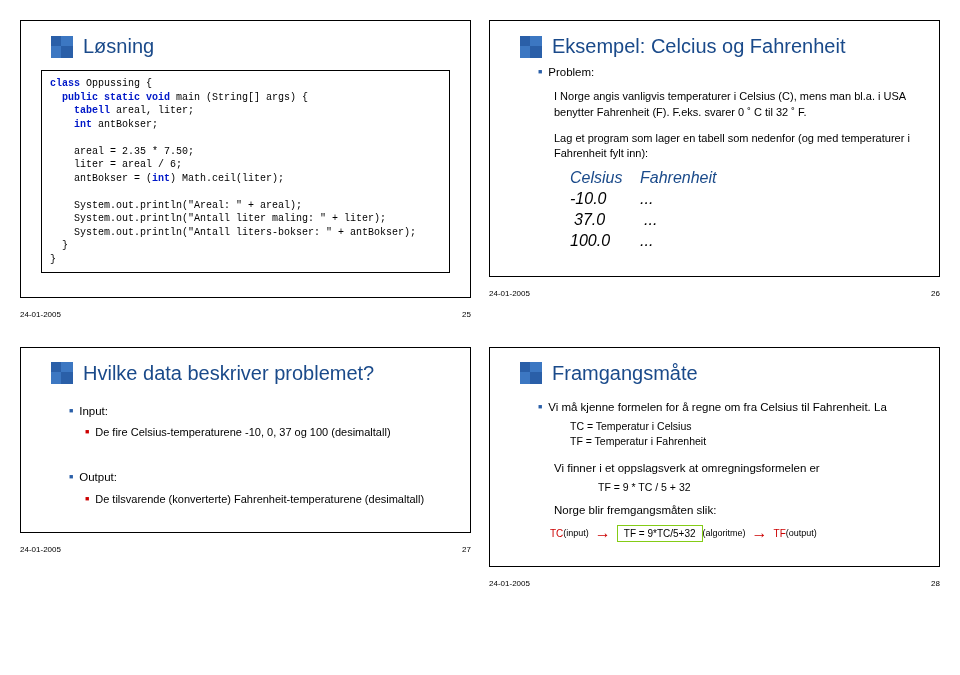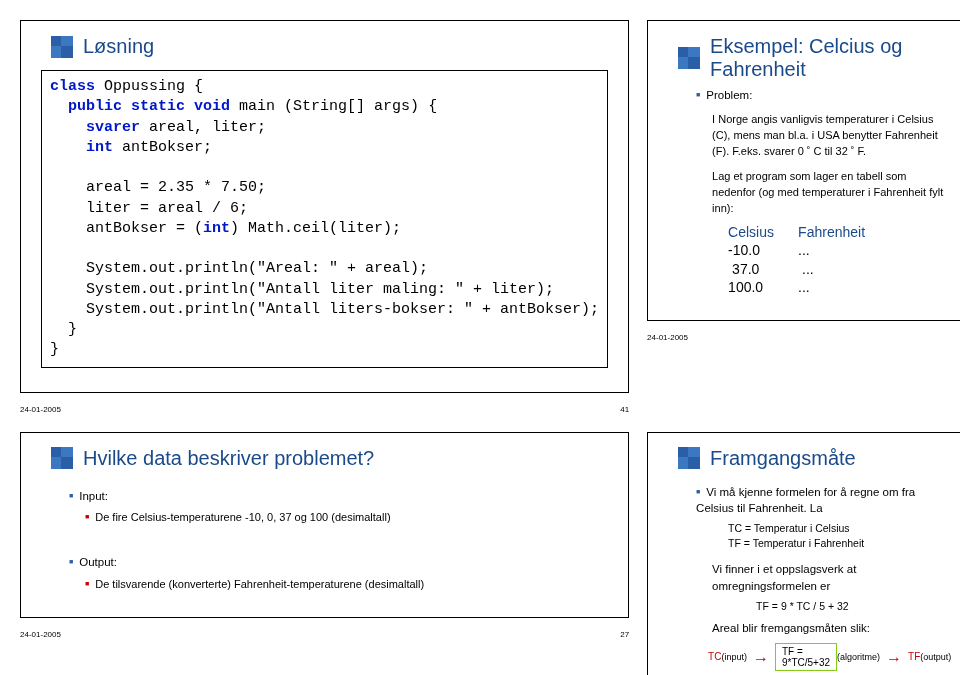--- a/index.html
+++ b/index.html
@@ -55,21 +55,21 @@
     font-family: Arial, sans-serif;
   }
   .slide-body {
     flex: 1;
     position: relative;
   }
   .codebox {
     border: 1px solid #000;
     padding: 6px 8px;
     font-family: "Courier New", monospace;
-    font-size: 15px;
+    font-size: 10px;
     white-space: pre;
     line-height: 1.35;
     margin-top: 6px;
   }
   .codebox .kw { color: #0018c8; font-weight: bold; }
   .bullet-sq {
     color: #2a5fa8;
     font-size: 7px;
     vertical-align: 2px;
     margin-right: 6px;
@@ -90,24 +90,25 @@
     font-size: 10.5px;
     line-height: 1.45;
   }
   .footer {
     display: flex;
     justify-content: space-between;
     font-size: 8px;
     margin-top: 12px;
   }
   .tbl {
-    font-size: 14px;
+    font-size: 16px;
     margin-left: 60px;
     margin-top: 6px;
     line-height: 1.3;
+    font-style: italic;
   }
   .tbl .hd { color: #1a4a8a; }
   .tbl .cell { display:inline-block; width: 70px; }
   .flow {
     display: flex;
     align-items: center;
     margin-left: 40px;
     margin-top: 6px;
     font-size: 10px;
   }
@@ -132,38 +133,38 @@
             <div class="sq"></div>
             <div class="sq"></div>
             <div class="sq"></div>
             <div class="sq"></div>
           </div>
         <div class="slide-title">Løsning</div>
       </div>
       <div class="slide-body">
         <div class="codebox" id="code25"><span class="kw">class</span> Oppussing {
   <span class="kw">public</span> <span class="kw">static</span> <span class="kw">void</span> main (String[] args) {
-    <span class="kw">svarer</span> areal, liter;
+    <span class="kw">tabell</span> areal, liter;
     <span class="kw">int</span> antBokser;
 
     areal = 2.35 * 7.50;
     liter = areal / 6;
     antBokser = (<span class="kw">int</span>) Math.ceil(liter);
 
     System.out.println("Areal: " + areal);
     System.out.println("Antall liter maling: " + liter);
     System.out.println("Antall liters-bokser: " + antBokser);
   }
 }
 </div>
       </div>
     </div>
     <div class="footer">
       <span>24-01-2005</span>
-      <span>41</span>
+      <span>25</span>
     </div>
   </div>
 
   <div>
     <div class="slide">
       <div class="slide-header">
         <div class="icon-box">
             <div class="sq"></div>
             <div class="sq"></div>
             <div class="sq"></div>
@@ -235,21 +236,21 @@
         <div class="slide-title">Framgangsmåte</div>
       </div>
       <div class="slide-body">
         <div class="content" style="margin-top:8px;">
           <span class="bullet-sq">■</span><span>Vi må kjenne formelen for å regne om fra Celsius til Fahrenheit. La</span>
         </div>
         <div class="subsub" style="margin-top:4px;">TC = Temperatur i Celsius</div>
         <div class="subsub">TF  = Temperatur i Fahrenheit</div>
         <div class="content" style="margin-top:10px; margin-left:44px;">Vi finner i et oppslagsverk at omregningsformelen er</div>
         <div class="subsub" style="margin-top:4px; margin-left:88px;">TF  =  9 * TC / 5 + 32</div>
-        <div class="content" style="margin-top:6px; margin-left:44px;">Areal blir fremgangsmåten slik:</div>
+        <div class="content" style="margin-top:6px; margin-left:44px;">Norge blir fremgangsmåten slik:</div>
 
         <div class="flow">
           <div class="col">
             <div class="lbl-top">TC</div>
             <div class="lbl-bot">(input)</div>
           </div>
           <div class="arrow">→</div>
           <div class="col">
             <div style="border:1px solid #84cc16; padding:2px 6px; font-size:10px;">TF = 9*TC/5+32</div>
             <div class="lbl-bot">(algoritme)</div>

